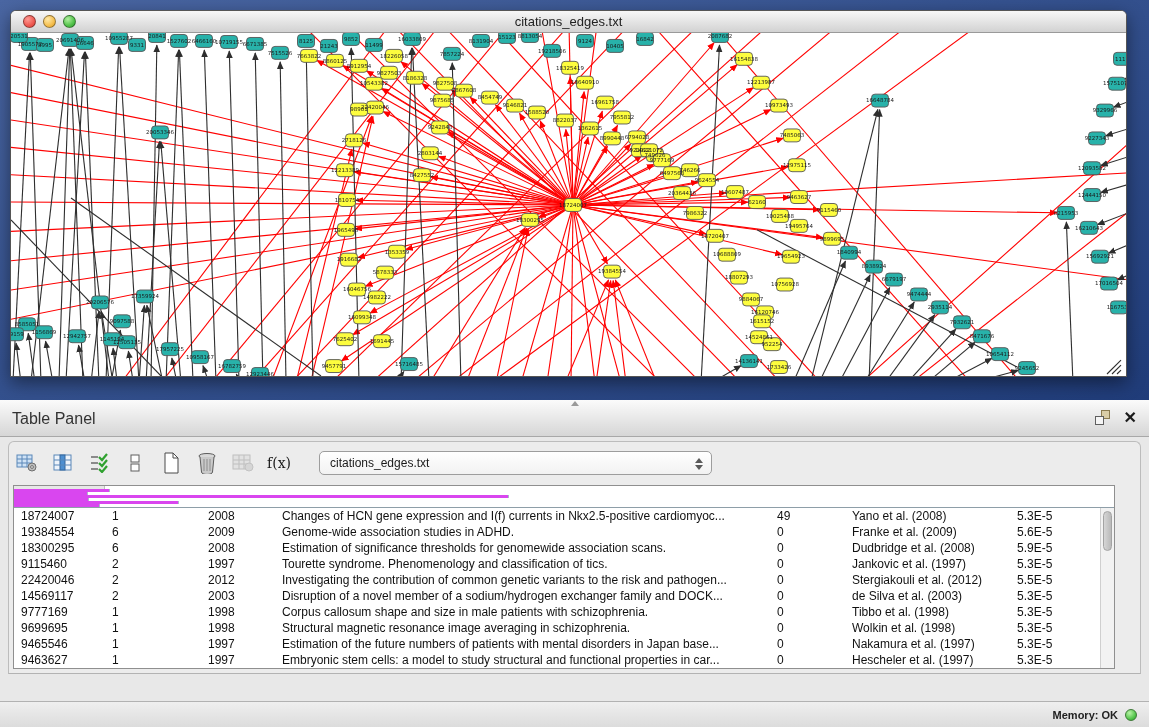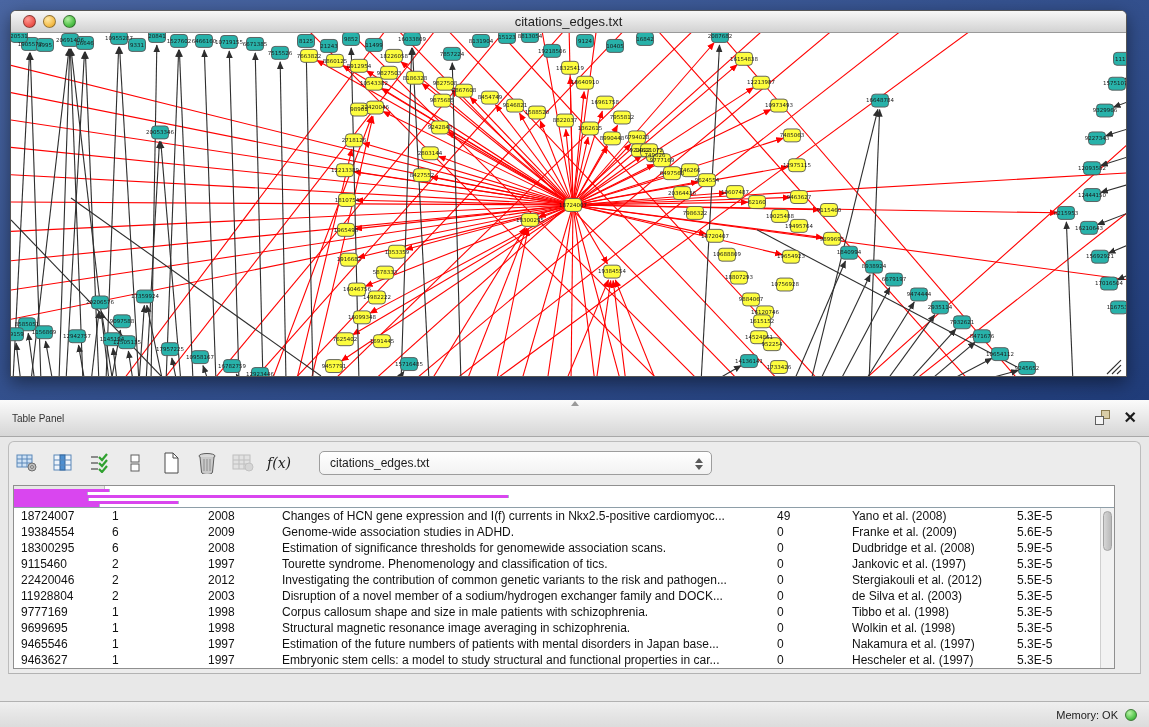--- a/index.html
+++ b/index.html
@@ -27,36 +27,36 @@
 
   
   .table-panel { position:absolute; left:0; top:400px; width:1149px; height:327px;
     background:#e8e8e8; }
   .panel-header { position:relative; height:37px;
     background:linear-gradient(#fbfbfb,#d6d6d6); border-bottom:1px solid #a8a8a8; }
   .panel-header .grip { position:absolute; left:571px; top:1px; width:0; height:0;
     border-left:4px solid transparent; border-right:4px solid transparent;
     border-bottom:5px solid #9a9a9a; }
   .panel-title { position:absolute; left:12px; top:0; height:37px; line-height:37px;
-    font-size:10px; color:#333; }
+    font-size:16px; color:#333; }
   .panel-header-icons { position:absolute; right:12px; top:10px; display:flex; gap:14px; align-items:center; }
   .float-ico { position:relative; width:15px; height:15px; display:inline-block; }
   .float-ico .back { position:absolute; right:0; top:0; width:9px; height:9px;
     border:1px solid #8a7b50; background:#d9cda7; }
   .float-ico .front { position:absolute; left:0; bottom:0; width:9px; height:9px;
     border:1px solid #5f5f5f; background:#f5f5f5; }
   .close-ico { font-size:16px; font-weight:bold; color:#1b1b1b; line-height:15px; cursor:default; }
 
   .panel-body { position:absolute; left:8px; top:41px; width:1133px; height:233px;
     background:#ececec; border:1px solid #bcbcbc; border-radius:6px 6px 0 0; border-bottom:1px solid #b3b3b3; }
 
   .toolbar { position:absolute; left:6px; top:5px; height:32px; display:flex; align-items:center; gap:12px; }
   .tb-btn { width:24px; height:24px; display:flex; align-items:center; justify-content:center; }
   .tb-btn svg { display:block; }
-  .fx-label { font-family:"DejaVu Serif", serif; font-style:italic; font-size:14px; color:#1a1a1a; }
+  .fx-label { font-family:"DejaVu Serif", serif; font-size:14px; color:#1a1a1a; }
   .net-dropdown { position:relative; margin-left:16px; width:393px; height:24px;
     background:linear-gradient(#ffffff,#f2f2f2); border:1px solid #9d9d9d; border-radius:5px;
     font-size:12px; color:#1a1a1a; line-height:22px; padding-left:10px; }
   .net-dropdown .steppers { position:absolute; right:8px; top:4px; width:8px; height:16px;
     display:flex; flex-direction:column; align-items:center; justify-content:center; gap:2px; }
   .net-dropdown .steppers i { width:0; height:0; border-left:4px solid transparent;
     border-right:4px solid transparent; }
   .net-dropdown .steppers .up { border-bottom:5px solid #5a5a5a; }
   .net-dropdown .steppers .dn { border-top:5px solid #5a5a5a; }
 
@@ -80,21 +80,21 @@
   .tabs-row { position:absolute; left:0; top:276px; width:1149px; display:flex; justify-content:center; }
   .seg { display:flex; }
   .seg .tab { height:23px; line-height:22px; padding:0 15px; font-size:12px; color:#222;
     background:linear-gradient(#ffffff,#f0f0f0); border:1px solid #ababab; border-left:none; }
   .seg .tab:first-child { border-left:1px solid #ababab; border-radius:5px 0 0 5px; }
   .seg .tab:last-child { border-radius:0 5px 5px 0; }
   .seg .tab.active { background:linear-gradient(#9e9e9e,#7e7e7e); color:#fff; border-color:#7a7a7a; }
 
   .status-bar { position:absolute; left:0; top:301px; width:1149px; height:26px;
     background:linear-gradient(#efefef,#dcdcdc); border-top:1px solid #b2b2b2;
-    display:flex; align-items:center; justify-content:flex-end; gap:7px; padding-right:12px; }
+    display:flex; align-items:center; justify-content:flex-end; gap:7px; padding-right:12px;font-weight:bold; }
   .status-label { font-size:11px; color:#222; }
   .mem-dot { width:12px; height:12px; border-radius:50%;
     background:radial-gradient(circle at 35% 30%, #b8f3a6, #4fc348 65%, #2f9a33);
     border:1px solid #3d7a36; }
 </style>
 </head>
 <body>
 
 <div class="screen">
 
@@ -703,21 +703,21 @@
             <div class="tr">
               <div class="td c0">22420046</div>
               <div class="td c1">2</div>
               <div class="td c2">2012</div>
               <div class="td c3">Investigating the contribution of common genetic variants to the risk and pathogen...</div>
               <div class="td c4">0</div>
               <div class="td c5">Stergiakouli et al. (2012)</div>
               <div class="td c6">5.5E-5</div>
             </div>
             <div class="tr">
-              <div class="td c0">11928804</div>
+              <div class="td c0">14569117</div>
               <div class="td c1">2</div>
               <div class="td c2">2003</div>
               <div class="td c3">Disruption of a novel member of a sodium/hydrogen exchanger family and DOCK...</div>
               <div class="td c4">0</div>
               <div class="td c5">de Silva et al. (2003)</div>
               <div class="td c6">5.3E-5</div>
             </div>
             <div class="tr">
               <div class="td c0">9777169</div>
               <div class="td c1">1</div>

